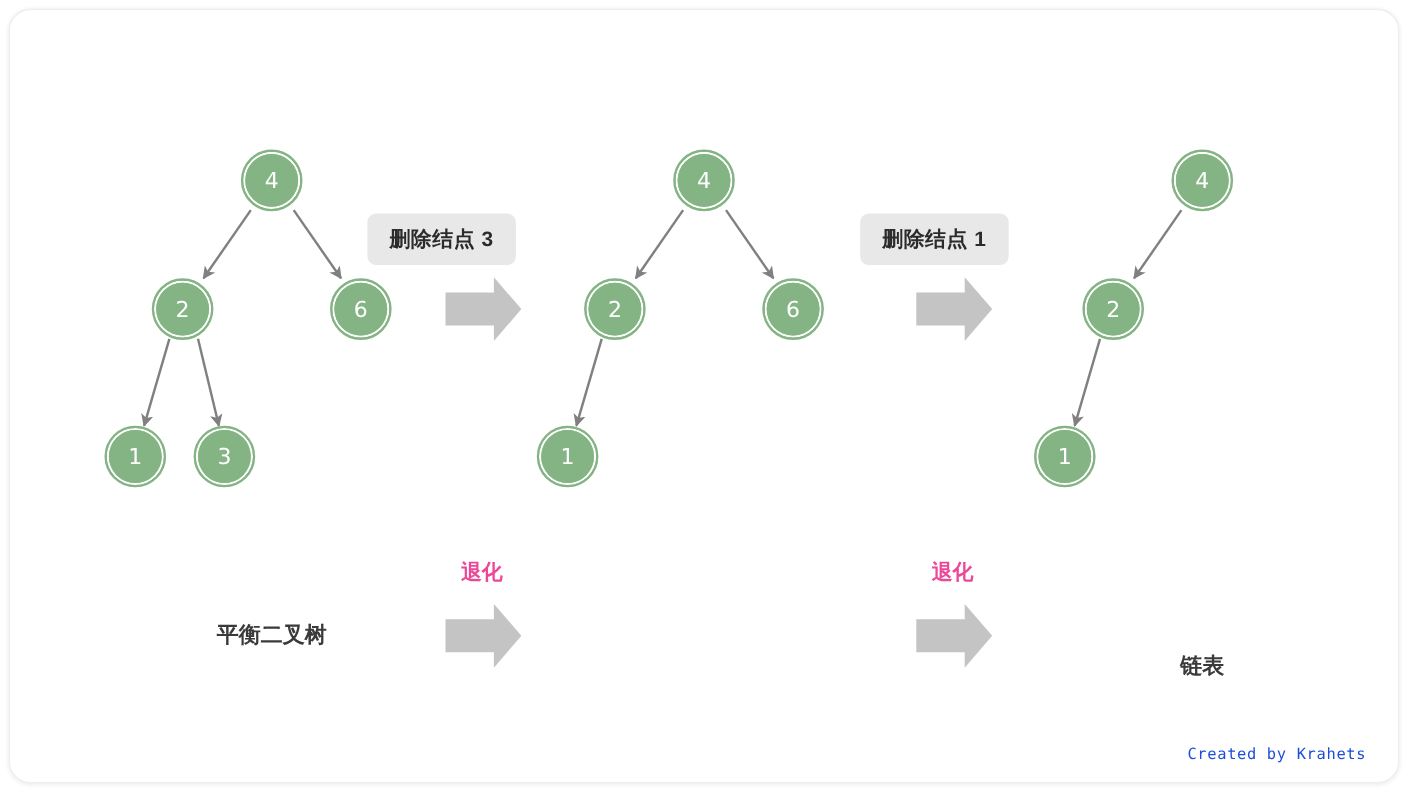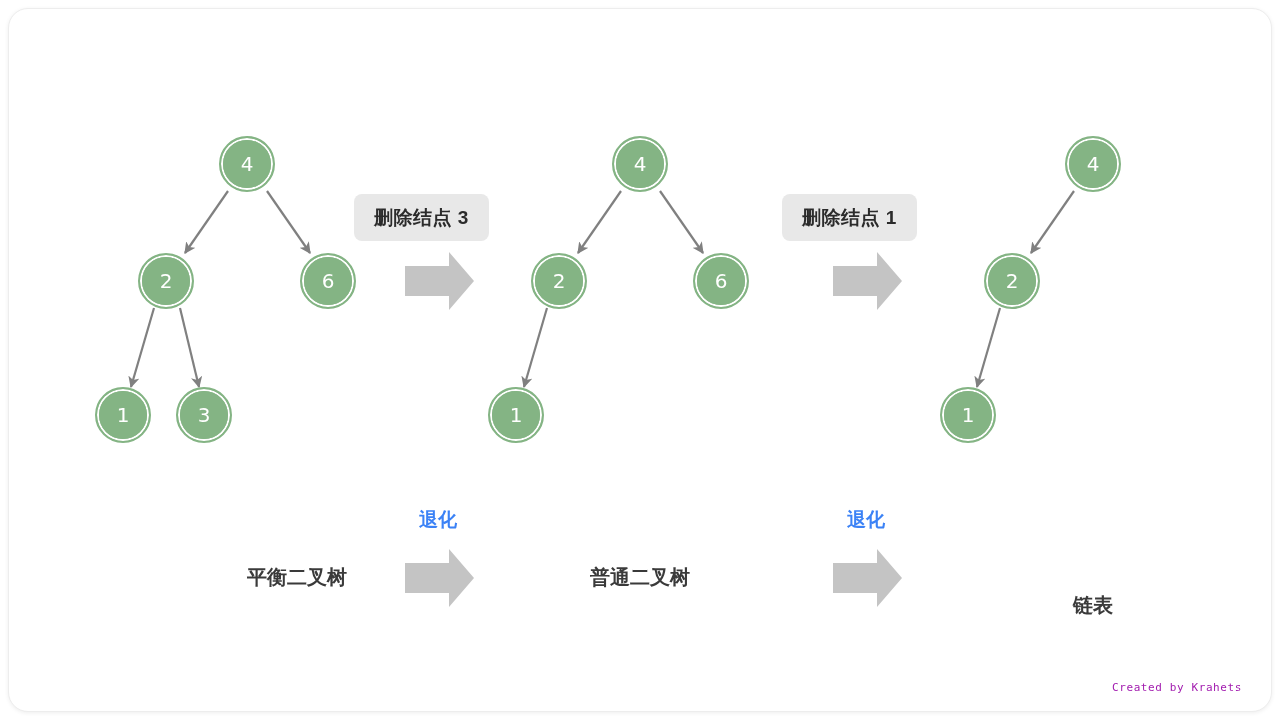--- a/index.html
+++ b/index.html
@@ -85,31 +85,31 @@
     font-size: 20px;
     font-weight: bold;
     color: #3a3a3a;
     white-space: nowrap;
     text-align: center;
   }
   .sublabel {
     position: absolute;
     font-size: 19px;
     font-weight: bold;
-    color: #3b82f6;
+    color: #ec4899;
     white-space: nowrap;
     text-align: center;
   }
   .watermark {
     position: absolute;
     right: 38px;
     bottom: 26px;
     font-family: "DejaVu Sans Mono", "Liberation Mono", monospace;
-    font-size: 11px;
-    color: #a21caf;
+    font-size: 14px;
+    color: #1d4ed8;
     letter-spacing: 0.6px;
     white-space: nowrap;
   }
 </style>
 </head>
 <body>
 
 <div id="canvas">
   <div id="card"></div>
 
@@ -183,24 +183,23 @@
       <span class="node-inner">4</span>
     </div>
     <div class="node" style="left:984px; top:253px;">
       <span class="node-inner">2</span>
     </div>
     <div class="node" style="left:940px; top:387px;">
       <span class="node-inner">1</span>
     </div>
   </div>
 
-  <div class="badge" style="left:354px; top:194px;">删除结点  3</div>
+  <div class="badge" style="left:334px; top:194px;">删除结点  3</div>
   <div class="badge" style="left:782px; top:194px;">删除结点  1</div>
 
   <div class="sublabel" style="left:388px; top:507px; width:100px;">退化</div>
   <div class="sublabel" style="left:816px; top:507px; width:100px;">退化</div>
 
-  <div class="caption" style="left:147px; top:564px; width:200px;text-align:right;">平衡二叉树</div>
-  <div class="caption" style="left:540px; top:564px; width:200px;">普通二叉树</div>
+  <div class="caption" style="left:147px; top:564px; width:200px;">平衡二叉树</div>
   <div class="caption" style="left:993px; top:564px; width:200px;margin-top:28px;">链表</div>
 
   <div class="watermark">Created by Krahets</div>
 </div>
 
 </body></html>

